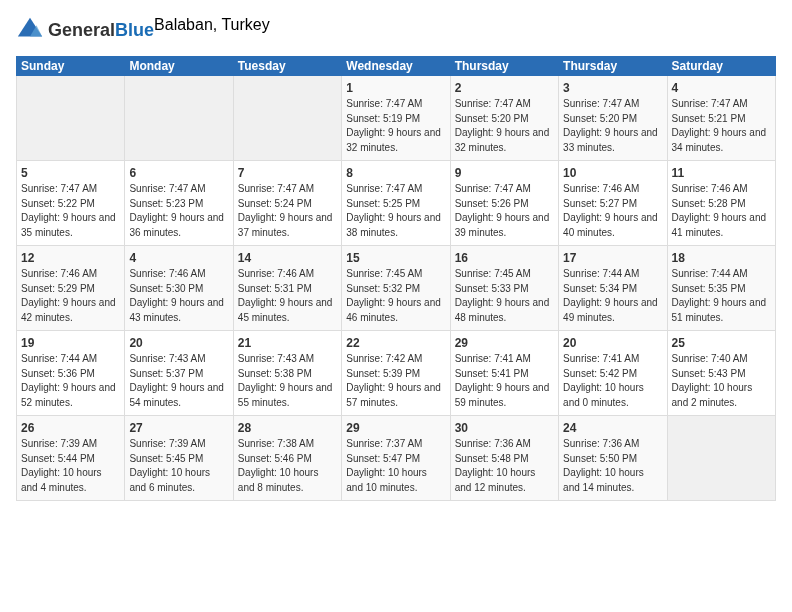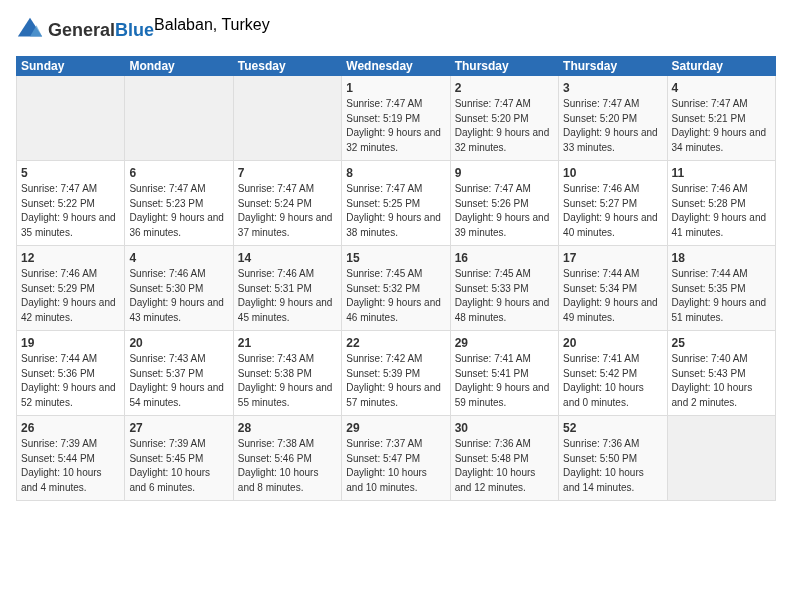--- a/index.html
+++ b/index.html
@@ -309,21 +309,21 @@
 Sunset: 5:47 PM
 Daylight: 10 hours and 10 minutes.</div>
         </td>
         <td>
           <span class="day-number">30</span>
           <div class="day-info" style="white-space: pre-line;">Sunrise: 7:36 AM
 Sunset: 5:48 PM
 Daylight: 10 hours and 12 minutes.</div>
         </td>
         <td>
-          <span class="day-number">52</span>
+          <span class="day-number">24</span>
           <div class="day-info" style="white-space: pre-line;">Sunrise: 7:36 AM
 Sunset: 5:50 PM
 Daylight: 10 hours and 14 minutes.</div>
         </td>
         <td class="empty-cell"></td>
       </tr>
     </tbody>
 </table>
 
 </body></html>

